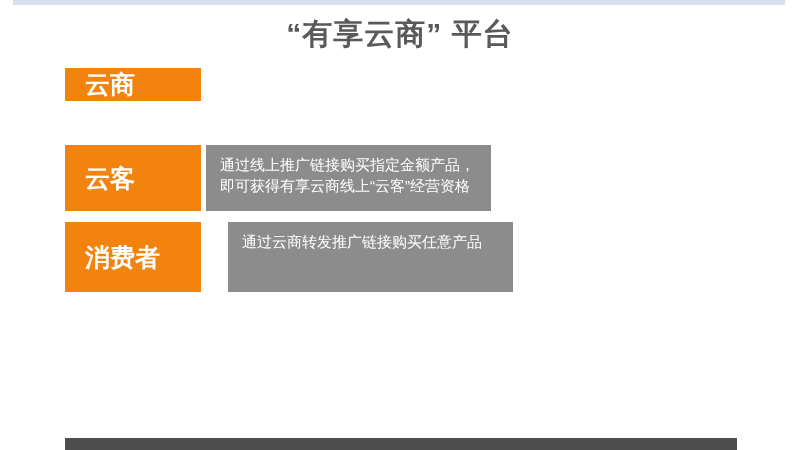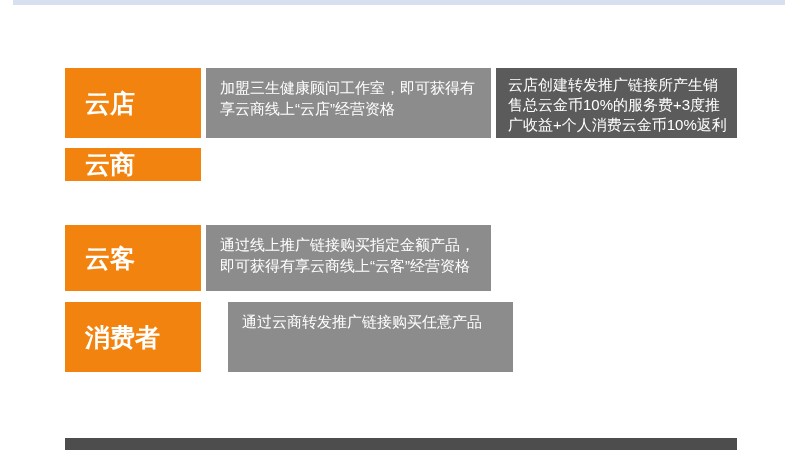--- a/index.html
+++ b/index.html
@@ -46,28 +46,24 @@
     position:absolute;left:65px;top:438px;width:672px;height:12px;
     background:var(--bottom-bar,#4D4D4D);
   }
 </style>
 </head>
 <body>
 
 <div class="slide">
   <div class="top-strip"></div>
 
+  <h1 class="title">“有享云商” 平台</h1>
 
   <div class="table">
 
-    <div class="row row1">
-      <div class="cell label">云店</div>
-      <div class="cell mid">加盟三生健康顾问工作室，即可获得有享云商线上“云店”经营资格</div>
-      <div class="cell dark">云店创建转发推广链接所产生销售总云金币10%的服务费+3度推广收益+个人消费云金币10%返利</div>
-    </div>
 
     <div class="row row2">
       <div class="cell label">云商</div>
     </div>
 
     <div class="row row3">
       <div class="cell label">云客</div>
       <div class="cell mid">通过线上推广链接购买指定金额产品，即可获得有享云商线上“云客”经营资格</div>
     </div>
 

